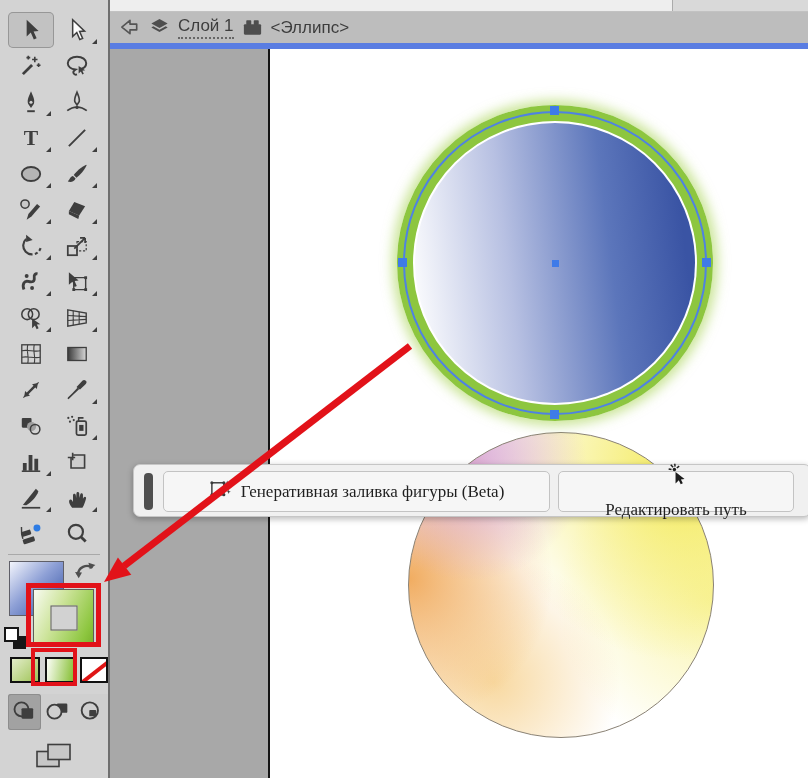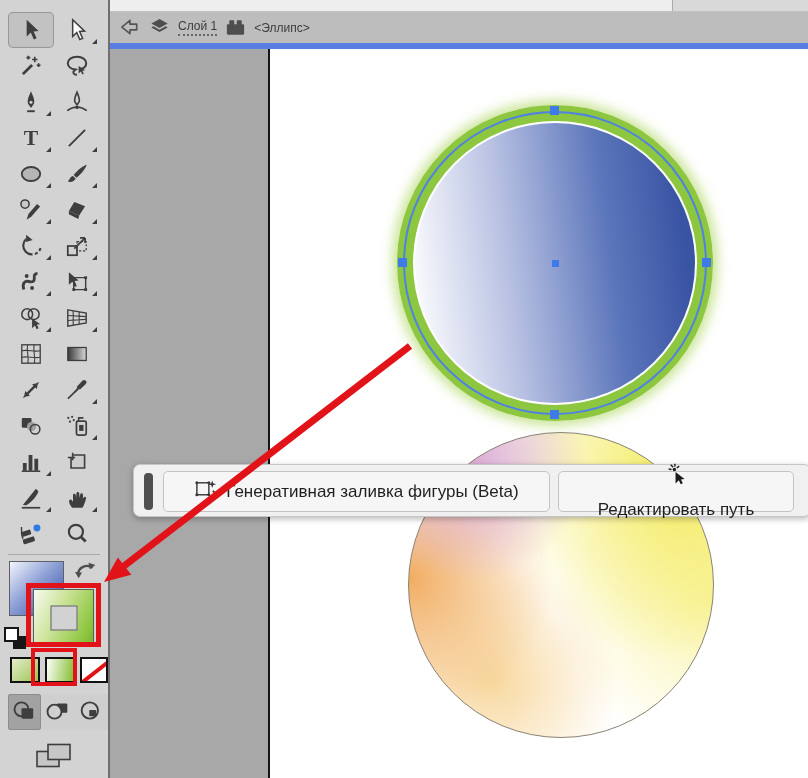--- a/index.html
+++ b/index.html
@@ -41,21 +41,21 @@
   .dm-cell svg{width:26px;height:21px;}
   #screen-mode{position:absolute;left:34px;top:741px;width:40px;height:31px;}
   #screen-mode svg{width:40px;height:31px;}
   
   #topstrip{position:absolute;left:110px;top:0;width:698px;height:12px;background:#eeeeee;
             border-bottom:1px solid #c2c2c2;box-sizing:border-box;}
   #topstrip-right{position:absolute;right:0;top:0;width:136px;height:100%;background:#d9d9d9;
             border-left:1px solid #ababab;box-sizing:border-box;}
   #controlbar{position:absolute;left:110px;top:12px;width:698px;height:31px;background:#bdbdbd;
             display:flex;align-items:center;gap:7px;padding-left:8px;box-sizing:border-box;
-            font-size:12px;color:#3d3d3d;}
+            font-size:17px;color:#3d3d3d;}
   #controlbar svg{width:23px;height:23px;display:block;}
   #layer-name{border-bottom:2px dotted #666;padding-bottom:1px;}
   #bluebar{position:absolute;left:110px;top:43px;width:698px;height:6px;background:#5a7de2;}
   
   #canvasarea{position:absolute;left:110px;top:49px;width:698px;height:729px;background:#a8a8a8;overflow:hidden;}
   #artboard{position:absolute;left:158px;top:0;width:540px;height:729px;background:#ffffff;
             border-left:2px solid #151515;box-sizing:border-box;}
   #c1-ring{position:absolute;left:287px;top:56px;width:316px;height:316px;border-radius:50%;
             border:16px solid #8dc63f;box-sizing:border-box;
             box-shadow:0 0 12px 5px rgba(160,208,70,.55), inset 0 0 4px rgba(255,255,255,.4);}
@@ -73,21 +73,21 @@
             radial-gradient(circle at 90% 12%, rgba(243,233,80,.95), rgba(243,233,80,0) 50%),
             radial-gradient(circle at 100% 55%, rgba(248,242,150,.8), rgba(248,242,150,0) 45%),
             #ffffff;}
   
   #taskbar{position:absolute;left:133px;top:464px;width:678px;height:53px;background:#f0f0f0;
             border:1px solid #c6c6c6;border-radius:7px;box-shadow:0 2px 6px rgba(0,0,0,.28);
             box-sizing:border-box;z-index:6;}
   #tb-handle{position:absolute;left:10px;top:8px;width:9px;height:37px;background:#4f4f4f;border-radius:4px;}
   .tb-btn{position:absolute;top:6px;height:41px;background:#f6f6f6;border:1px solid #c3c3c3;
             border-radius:5px;display:flex;align-items:center;justify-content:center;gap:9px;
-            font-size:17px;color:#1f1f1f;font-family:Liberation Sans, sans-serif;cursor:default;}
+            font-size:17px;color:#1f1f1f;font-family:Liberation Serif, serif;cursor:default;}
   #tb-btn-1{left:29px;width:387px;}
   #tb-btn-2{left:424px;width:236px;flex-direction:column;}
   .tb-btn svg{width:23px;height:23px;flex:none;}
   
   #red-arrow{position:absolute;left:0;top:0;width:808px;height:778px;z-index:9;pointer-events:none;}
   #red-rect-1{position:absolute;left:26px;top:583px;width:75px;height:64px;border:5px solid #e21219;
             box-sizing:border-box;z-index:9;pointer-events:none;}
   #red-rect-2{position:absolute;left:31px;top:648px;width:46px;height:38px;border:4px solid #e21219;
             box-sizing:border-box;z-index:9;pointer-events:none;}
 </style>

